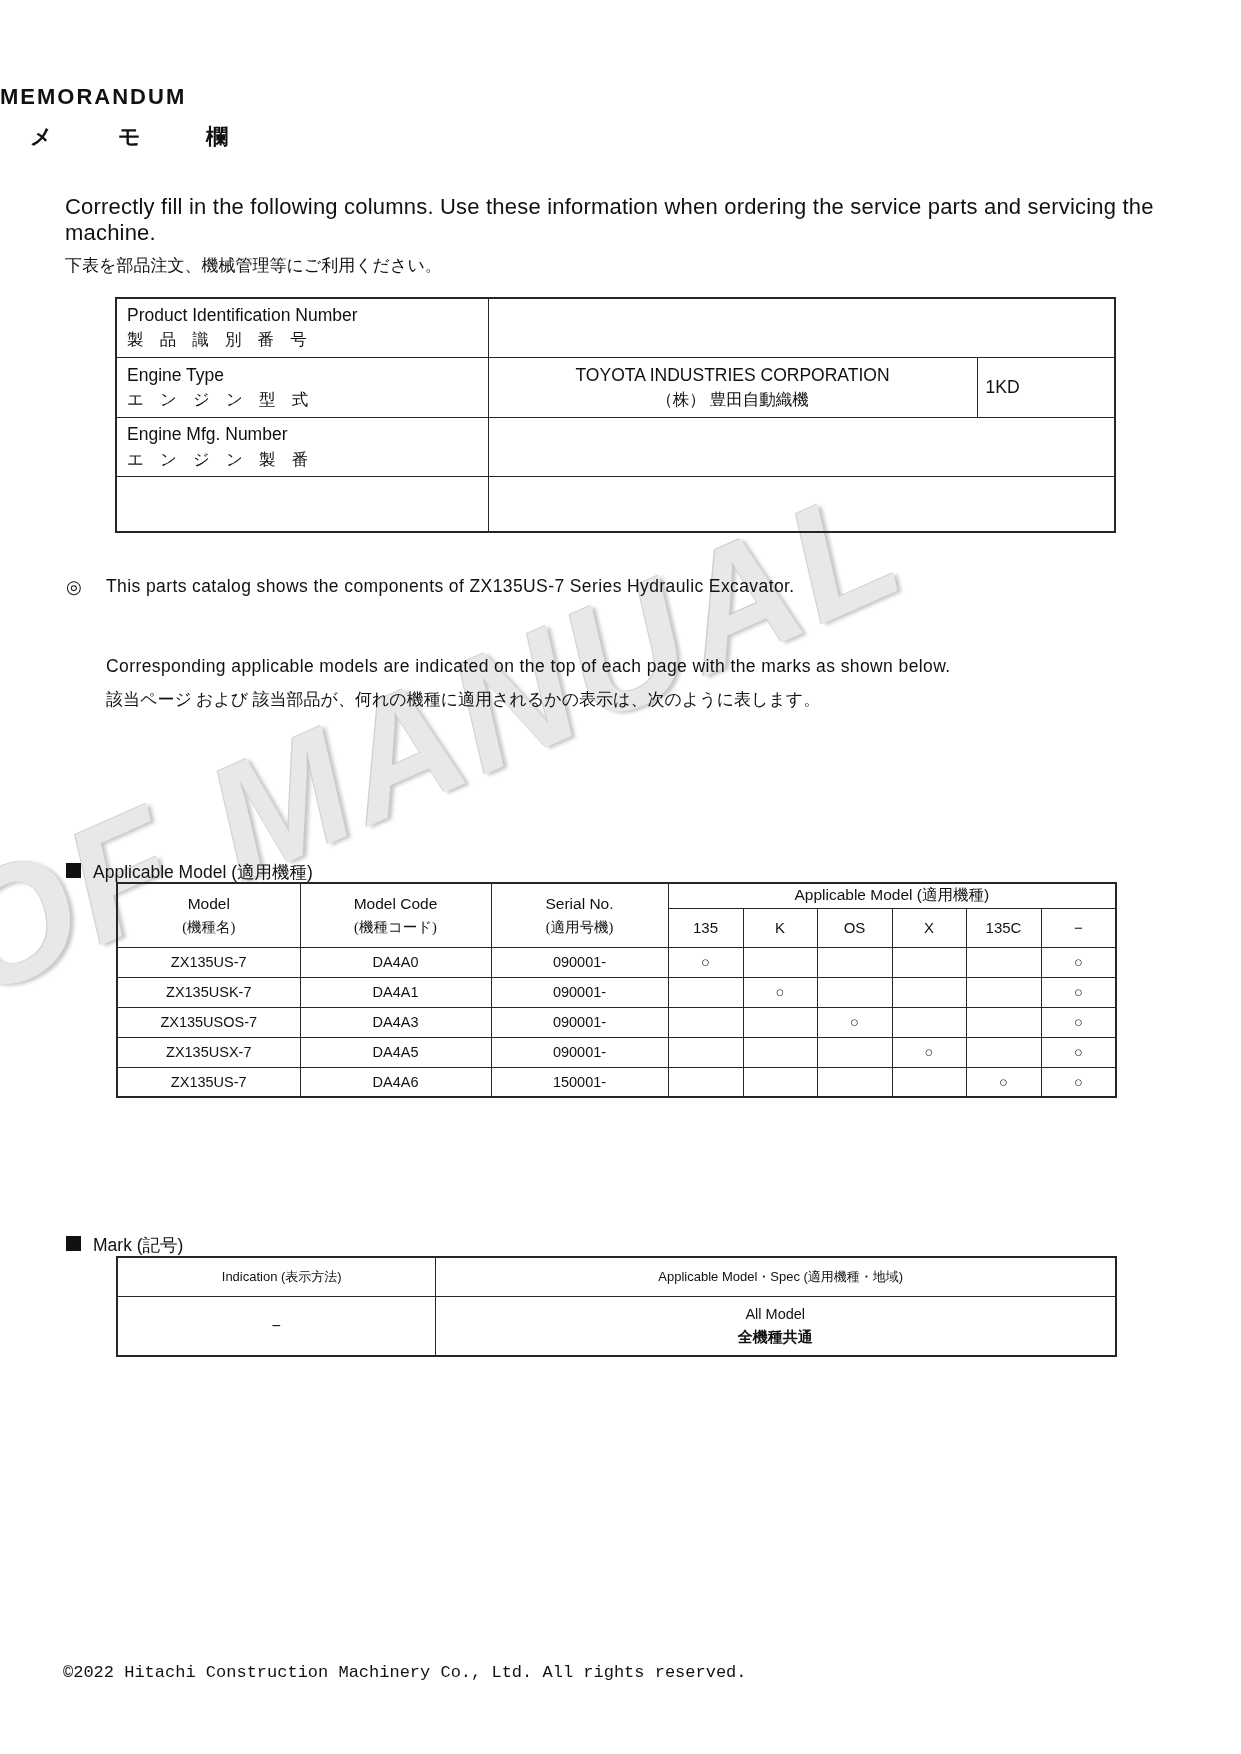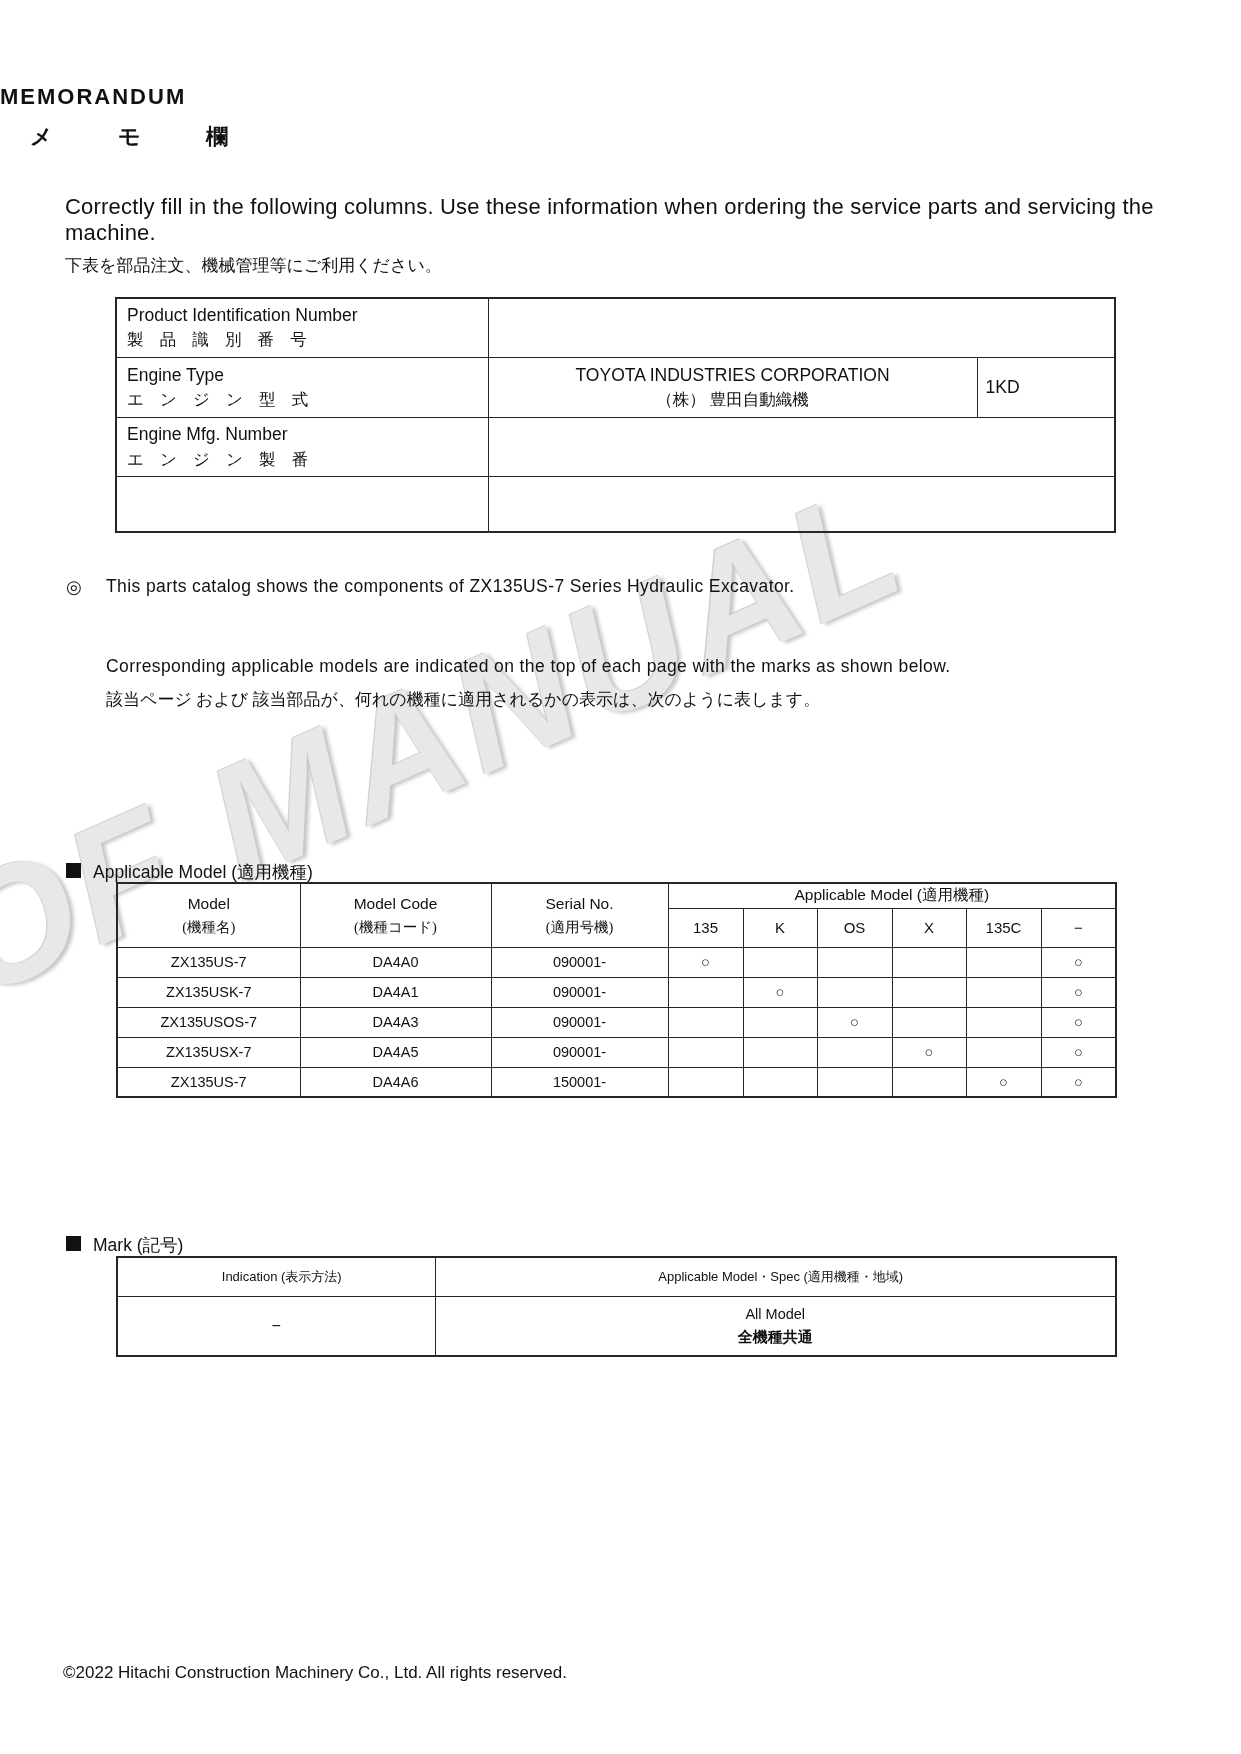--- a/index.html
+++ b/index.html
@@ -64,21 +64,21 @@
 
   .mark-table { position:absolute; left:116px; top:1256px; width:999px; border:2px solid #262626; }
   .mark-table td { text-align:center; }
   .mark-table .hrow td { height:39px; font-size:13px;padding-left:11px; }
   .mark-table .drow td { height:60px; }
   .mark-table .ind { font-size:16px; }
   .mark-table .all-en { font-size:14.5px; line-height:1.6; }
   .mark-table .all-jp { font-size:15px; line-height:1.5; font-weight:bold; }
 
   .footer { position:absolute; left:63px; top:1663px; }
-  .footer .l1 { font-size:17px; }
+  .footer .l1 { font-size:17px;font-family:Liberation Mono, monospace; }
   .footer .l2 { font-size:16px; margin-top:6px; font-family:"Liberation Serif","DejaVu Serif",serif; }
 
   .watermark {
     position:absolute; left:-45px; top:868px; width:1400px;
     transform:rotate(-24deg); transform-origin:0 50%;
     font-size:162px; line-height:1; font-weight:bold; font-style:italic;
     letter-spacing:6px; white-space:nowrap;
     color:#e6e6e6; text-shadow:3px 3px 4px #c0c0c0, -1px -1px 0 #cccccc;
     opacity:0.9; z-index:0; pointer-events:none;
   }

